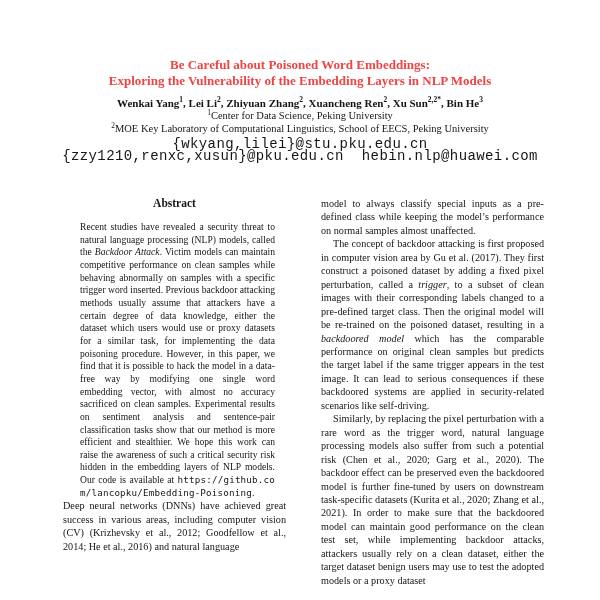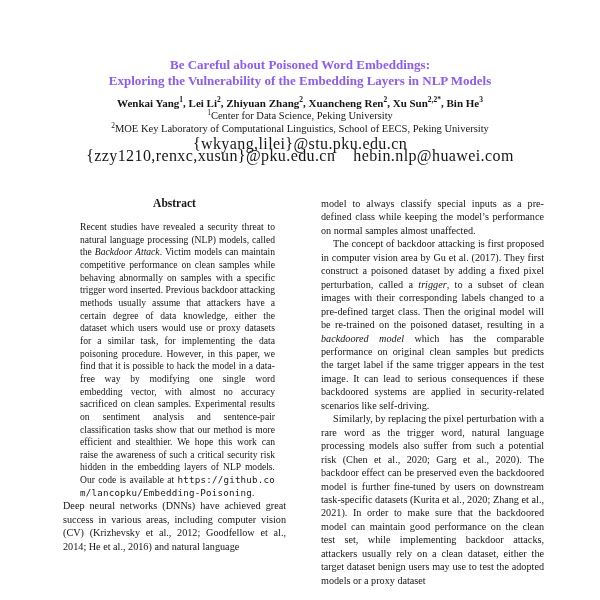--- a/index.html
+++ b/index.html
@@ -11,38 +11,38 @@
     background:#ffffff;
     color:#151515;
     font-family:"Liberation Serif","DejaVu Serif",serif;
     overflow:hidden;
   }
   .header { text-align:center; padding-top:57px; }
   .title {
     font-weight:bold;
     font-size:13px;
     line-height:15.5px;
-    color:#8b5cf6;
+    color:#ef4444;
   }
   .authors {
     margin-top:9px;
     font-weight:bold;
     font-size:11px;
     line-height:13px;
   }
   .authors sup, .affil sup { font-size:7.5px; vertical-align:super; line-height:0; }
   .affil {
     font-size:10.5px;
     line-height:12.8px;
     text-align:center;
   }
   .emails {
     margin-top:2px;
-    font-family:Liberation Serif, serif;
-    font-size:16px;
+    font-family:Liberation Mono, monospace;
+    font-size:14px;
     line-height:12.5px;
     letter-spacing:0.4px;
   }
   .email-row { display:flex; justify-content:center; gap:18px; }
   .columns {
     position:absolute;
     left:63px; right:56px; top:197px; bottom:0;
     display:flex;
     gap:35px;
     overflow:hidden;

